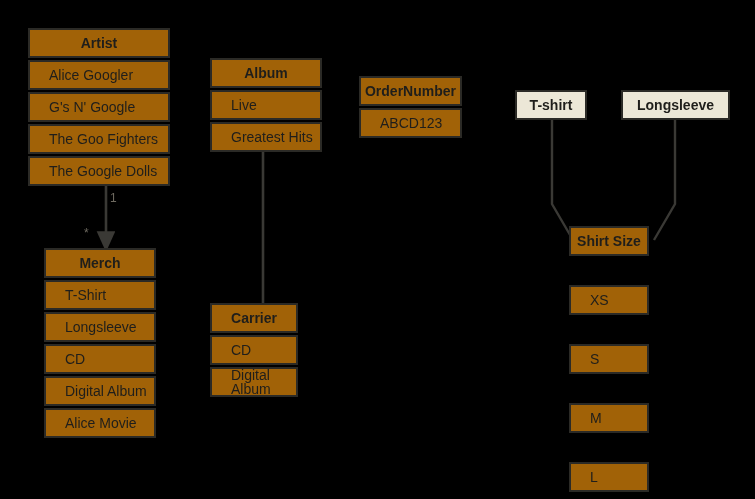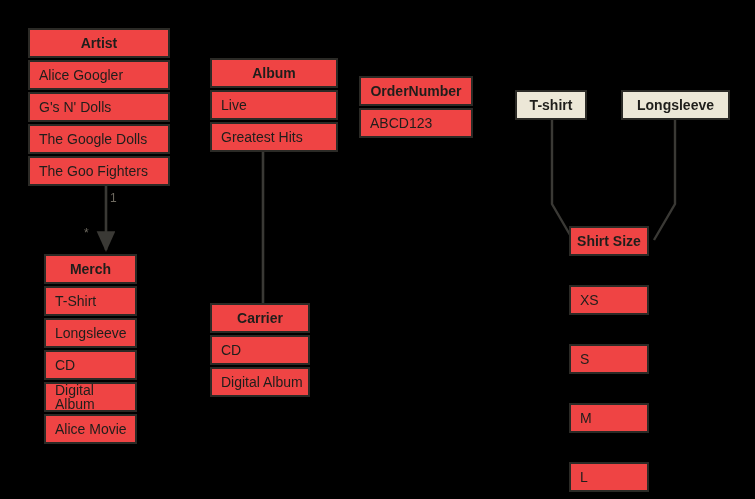--- a/index.html
+++ b/index.html
@@ -23,37 +23,37 @@
     height: 499px;
     pointer-events: none;
   }
   .table {
     position: absolute;
     display: flex;
     flex-direction: column;
     gap: 2px;
   }
   .cell {
-    background: #ef4444;
+    background: #a16207;
     border: 2px solid #2B2A26;
     box-sizing: border-box;
     color: #1f1e1b;
     font-size: 14px;
     line-height: 1;
     display: flex;
     align-items: center;
     height: 30px;
   }
   .cell.header {
     justify-content: center;
     font-weight: bold;
   }
   .cell.value {
     justify-content: flex-start;
-    padding-left: 9px;
+    padding-left: 19px;
     font-weight: normal;
   }
   .card {
     position: absolute;
     background: #ECE7D7;
     border: 2px solid #2B2A26;
     box-sizing: border-box;
     color: #1f1e1b;
     font-size: 14px;
     font-weight: bold;
@@ -86,47 +86,47 @@
     <polyline points="552,120 552,204 573,240" fill="none" stroke="#3a3935" stroke-width="2.4"></polyline>
     <polyline points="675,120 675,204 654,240" fill="none" stroke="#3a3935" stroke-width="2.4"></polyline>
   </svg>
 
   <div class="edge-label" style="left:110px; top:192px;">1</div>
   <div class="edge-label" style="left:84px; top:227px;">*</div>
 
   <div class="table" style="left:28px; top:28px; width:142px;">
     <div class="cell header">Artist</div>
     <div class="cell value">Alice Googler</div>
-    <div class="cell value">G's N' Dolls</div>
+    <div class="cell value">G's N' Google</div>
+    <div class="cell value">The Goo Fighters</div>
     <div class="cell value">The Google Dolls</div>
-    <div class="cell value">The Goo Fighters</div>
   </div>
 
-  <div class="table" style="left:44px; top:254px; width:93px;justify-content:space-between;">
+  <div class="table" style="left:44px; top:248px; width:112px;justify-content:space-between;">
     <div class="cell header">Merch</div>
     <div class="cell value">T-Shirt</div>
     <div class="cell value">Longsleeve</div>
     <div class="cell value">CD</div>
     <div class="cell value">Digital Album</div>
     <div class="cell value">Alice Movie</div>
   </div>
 
-  <div class="table" style="left:210px; top:58px; width:128px;">
+  <div class="table" style="left:210px; top:58px; width:112px;">
     <div class="cell header">Album</div>
     <div class="cell value">Live</div>
     <div class="cell value">Greatest Hits</div>
   </div>
 
-  <div class="table" style="left:210px; top:303px; width:100px;border-radius:31px;">
+  <div class="table" style="left:210px; top:303px; width:88px;border-radius:31px;">
     <div class="cell header">Carrier</div>
     <div class="cell value">CD</div>
     <div class="cell value">Digital Album</div>
   </div>
 
-  <div class="table" style="left:359px; top:76px; width:114px;">
+  <div class="table" style="left:359px; top:76px; width:103px;">
     <div class="cell header">OrderNumber</div>
     <div class="cell value">ABCD123</div>
   </div>
 
   <div class="card" style="left:515px; top:90px; width:72px;">T-shirt</div>
   <div class="card" style="left:621px; top:90px; width:109px;">Longsleeve</div>
 
   <div class="table" style="left:569px; top:226px; width:80px;gap:29px;">
     <div class="cell header">Shirt Size</div>
     <div class="cell value">XS</div>

